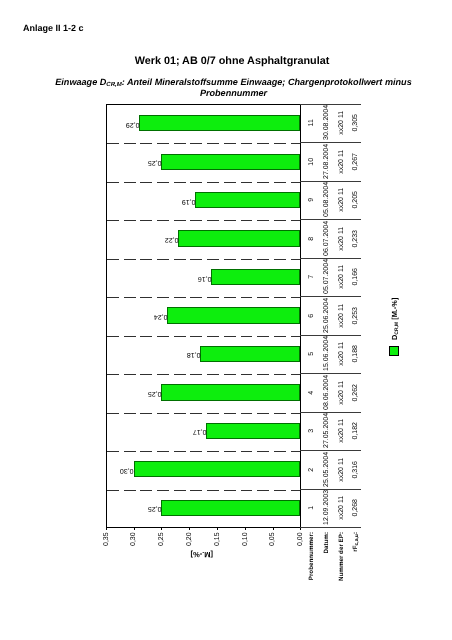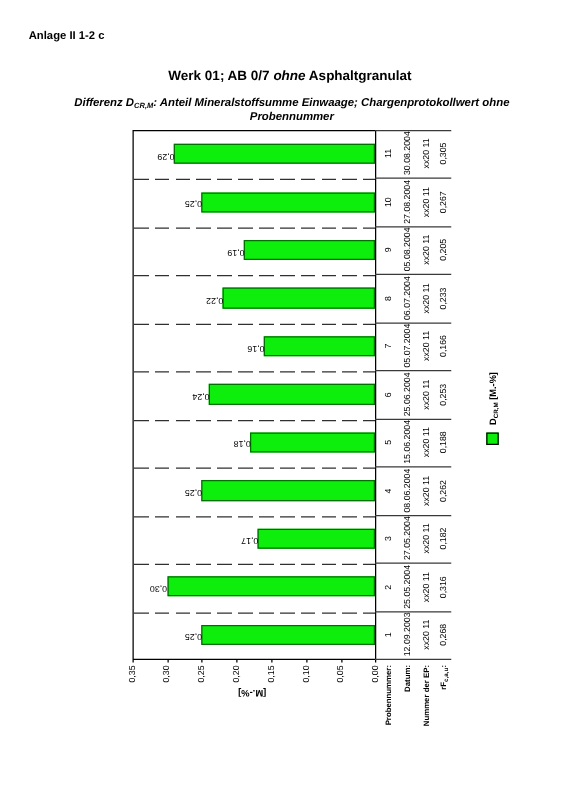--- a/index.html
+++ b/index.html
@@ -1,21 +1,21 @@
 <!DOCTYPE html>
 <html><head>
 <meta charset="utf-8">
 <style>
   html,body{margin:0;padding:0;background:#fff;}
   body{-webkit-font-smoothing:antialiased;text-rendering:geometricPrecision;width:452px;height:640px;font-family:"Liberation Sans",sans-serif;color:#000;overflow:hidden;}
   #page{position:relative;width:452px;height:640px;}
 
   .hdr{position:absolute;left:23px;top:23.3px;font-size:9px;font-weight:bold;line-height:11px;}
   .title{position:absolute;left:6px;top:54.5px;width:452px;text-align:center;font-size:10.8px;font-weight:bold;line-height:13px;}
-  .title .it{font-style:italic;}
+  .title .it{}
   .subtitle{position:absolute;left:7.5px;width:452px;text-align:center;font-size:9.1px;font-weight:bold;font-style:italic;line-height:10px;}
   .subtitle.l1{top:76.8px;}
   .subtitle.l2{top:87.6px;}
   .subtitle sub{font-size:6px;vertical-align:baseline;position:relative;top:1.5px;}
 
   
   .plot{position:absolute;left:106px;top:104px;width:195px;height:424px;box-sizing:border-box;
         border-left:1.3px solid #000;border-right:1.3px solid #000;border-top:1px solid #000;border-bottom:1.3px solid #000;}
   .gridline{position:absolute;left:0;width:100%;height:1px;
     background:repeating-linear-gradient(to right,#303030 0,#303030 11.8px,rgba(0,0,0,0) 11.8px,rgba(0,0,0,0) 16.7px);}
@@ -43,21 +43,21 @@
   .legtext sub{font-size:5px;vertical-align:baseline;position:relative;top:1px;}
 </style>
 </head>
 <body>
 
 <div id="page">
   <div class="hdr">Anlage II 1-2 c</div>
 
   <div class="title"><span>Werk 01; AB 0/7 </span><span class="it">ohne</span><span> Asphaltgranulat</span></div>
 
-  <div class="subtitle l1"><span>Differenz D</span><sub>CR,M</sub><span>: Anteil Mineralstoffsumme Einwaage; Chargenprotokollwert ohne</span></div>
+  <div class="subtitle l1"><span>Einwaage D</span><sub>CR,M</sub><span>: Anteil Mineralstoffsumme Einwaage; Chargenprotokollwert minus</span></div>
   <div class="subtitle l2"><span>Probennummer</span></div>
 
   <div class="plot" id="plot">
       <div class="gridline" style="top: 384.545px;"></div>
       <div class="gridline" style="top: 346.091px;"></div>
       <div class="gridline" style="top: 307.636px;"></div>
       <div class="gridline" style="top: 269.182px;"></div>
       <div class="gridline" style="top: 230.727px;"></div>
       <div class="gridline" style="top: 192.273px;"></div>
       <div class="gridline" style="top: 153.818px;"></div>

